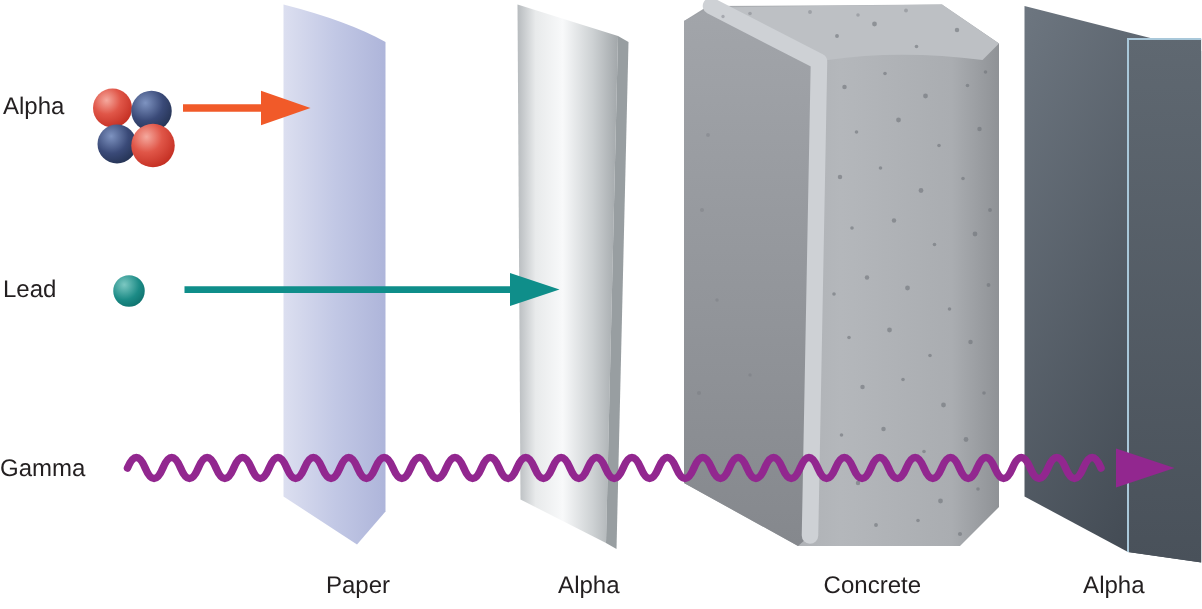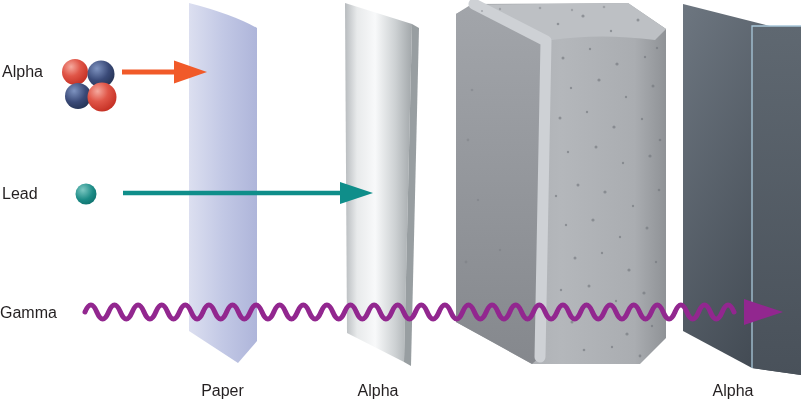--- a/index.html
+++ b/index.html
@@ -11,21 +11,21 @@
     overflow:hidden;
   }
   .diagram svg{position:absolute;left:0;top:0;}
   .lbl{
     position:absolute;
     font-size:16px;
     color:#231f20;
     line-height:1.1;
     white-space:nowrap;
   }
-  .lbl.centered{text-align:center;}
+  .lbl.centered{text-align:right;}
 </style>
 </head>
 <body>
 
 <div class="diagram">
 
   <svg width="801" height="406" viewBox="0 0 801 406">
     <defs>
       <linearGradient id="paperGrad" x1="0" y1="0" x2="1" y2="0">
         <stop offset="0" stop-color="#dcdff0"></stop>
@@ -186,15 +186,16 @@
       <polygon points="744,299 783,312 744,325" fill="#92278f"></polygon>
     </g>
   </svg>
 
   <div class="lbl" style="left:2px;top:63px">Alpha</div>
   <div class="lbl" style="left:2px;top:185px">Lead</div>
   <div class="lbl" style="left:0px;top:304px">Gamma</div>
 
   <div class="lbl centered" style="left:185px;top:382px;width:75px">Paper</div>
   <div class="lbl centered" style="left:343px;top:382px;width:70px">Alpha</div>
+  <div class="lbl centered" style="left:519px;top:382px;width:95px">Concrete</div>
   <div class="lbl centered" style="left:703px;top:382px;width:60px">Alpha</div>
 
 </div>
 
 </body></html>

